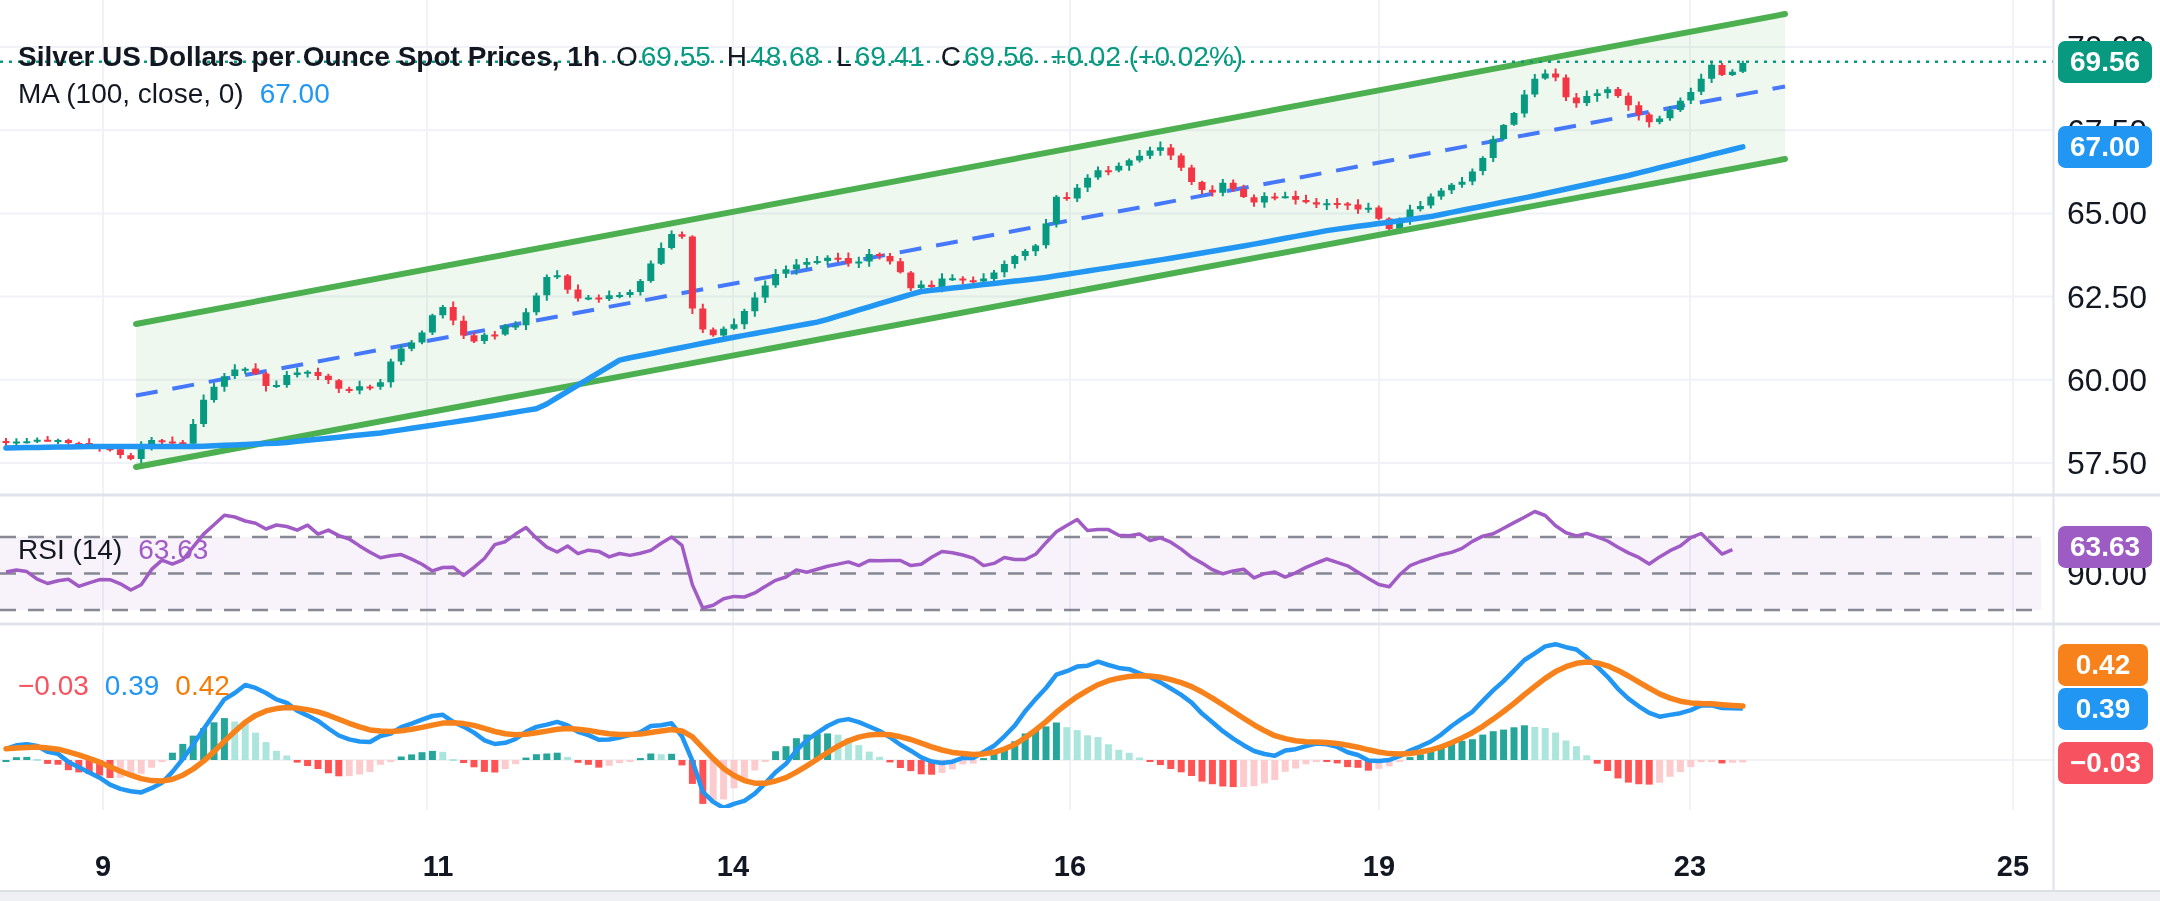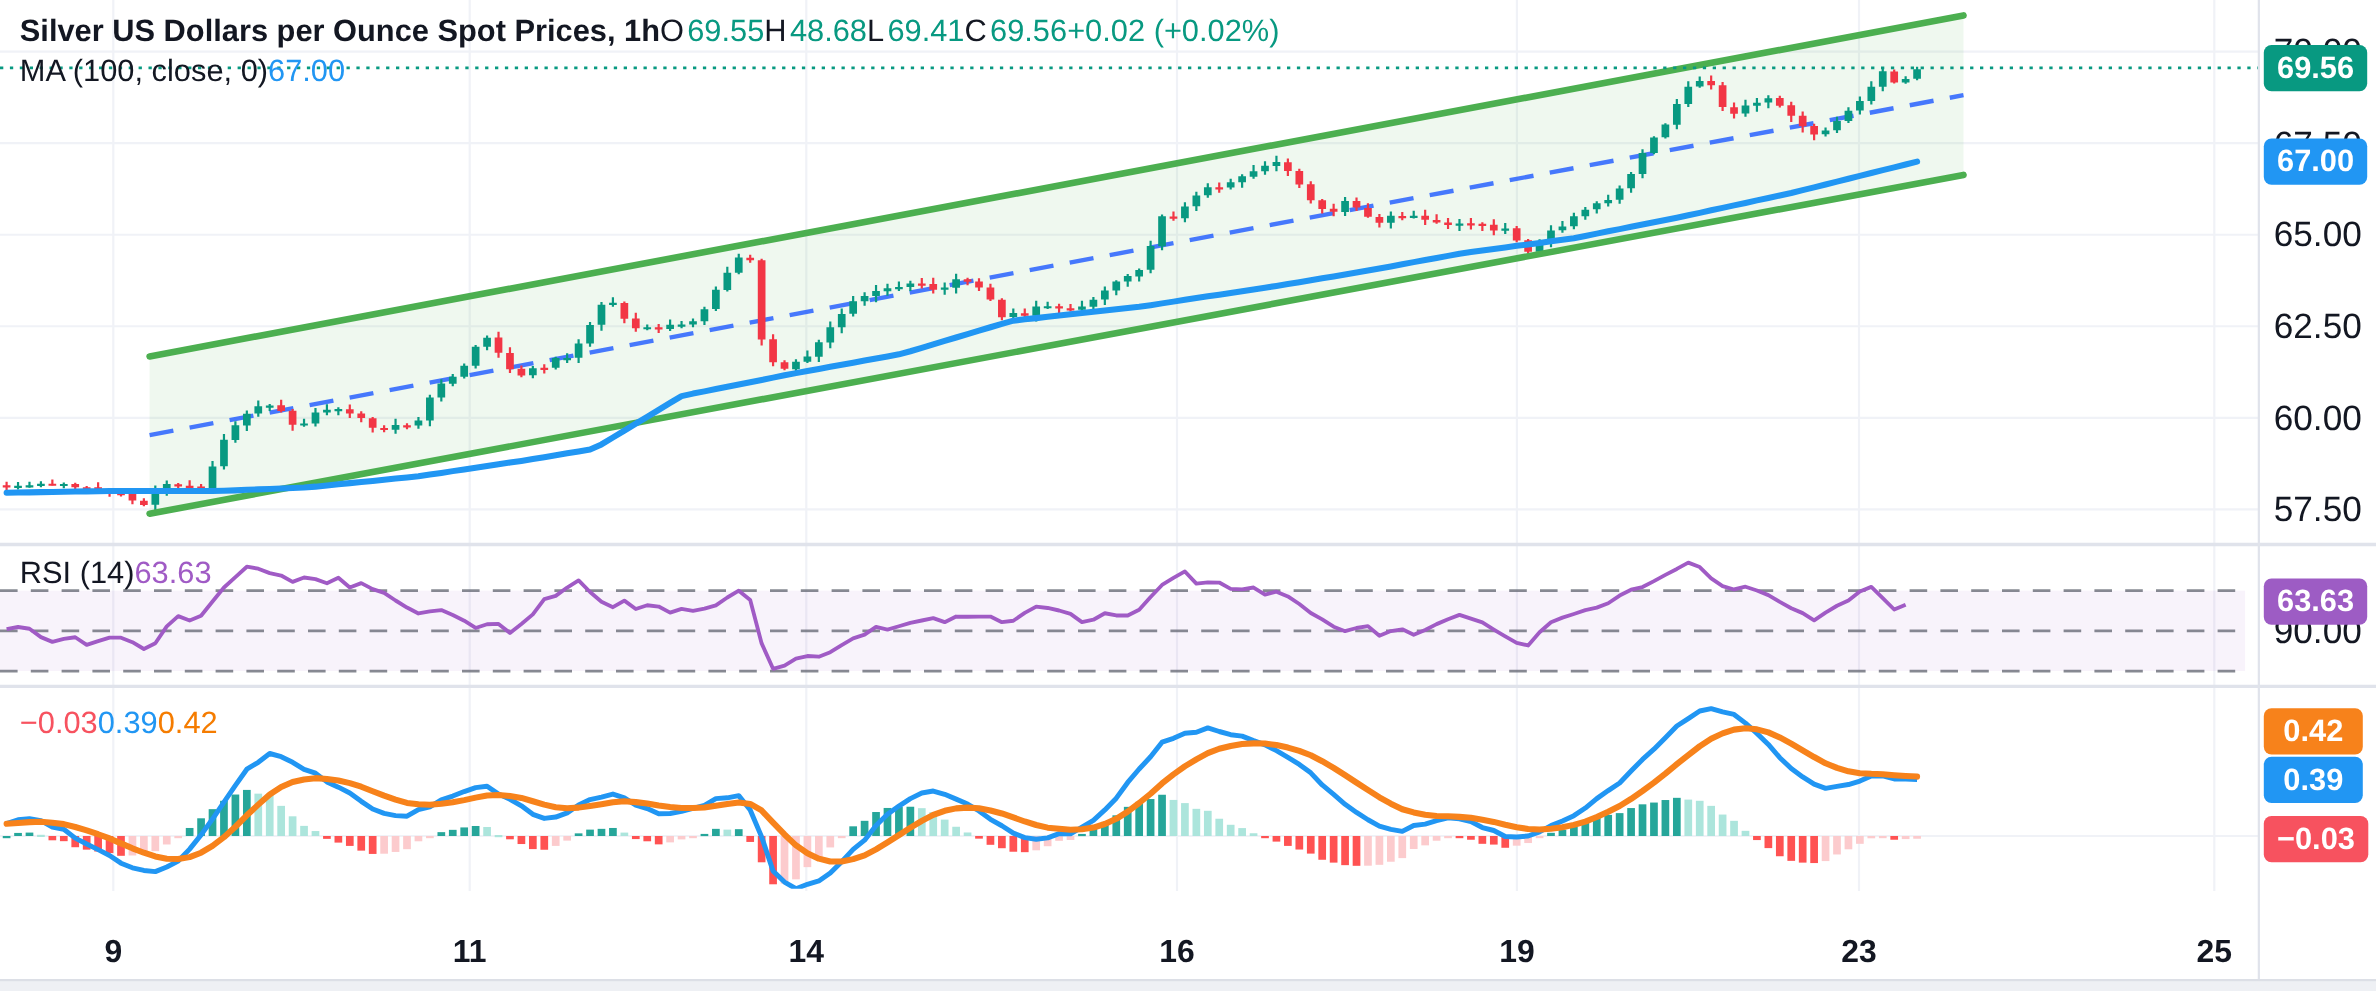--- a/index.html
+++ b/index.html
@@ -1,23 +1,23 @@
 <!DOCTYPE html>
 <html><head>
 <meta charset="utf-8">
 <style>
   html,body{margin:0;padding:0;background:#fff;}
   #app{position:relative;width:2160px;height:901px;background:#ffffff;
        font-family:"Liberation Sans",sans-serif;overflow:hidden;}
   #chart-svg{position:absolute;left:0;top:0;z-index:1;}
-  .legend{position:absolute;left:18px;display:flex;align-items:baseline;gap:0;
+  .legend{position:absolute;left:18px;display:flex;align-items:baseline;gap:16px;
           font-size:28px;color:#131722;white-space:nowrap;z-index:5;}
   .legend .title{font-weight:700;}
   .pair{display:flex;gap:3px;align-items:baseline;}
-  .v{font-weight:400;}
+  .v{font-weight:400;margin-top:29px;}
   .green{color:#089981}.blue{color:#2196F3}.purple{color:#A05BC5}
   .red{color:#F7525F}.orange{color:#F57C00}
   .plabel{position:absolute;left:2067px;transform:translateY(-50%);
           font-size:32px;color:#131722;z-index:2;}
   .tlabel{position:absolute;top:866px;transform:translate(-50%,-50%);
           font-size:29px;font-weight:700;color:#131722;z-index:2;}
   .badge{position:absolute;left:2058px;transform:translateY(-50%);min-width:66px;
          padding:5px 12px;border-radius:7px;text-align:center;font-size:28px;
          font-weight:700;color:#fff;z-index:6;line-height:1.15;}
   .bottom-strip{position:absolute;left:0;top:890px;width:2160px;height:11px;
@@ -288,21 +288,21 @@
 
   <div class="plabel" style="top:47px">70.00</div>
   <div class="plabel" style="top:131px">67.50</div>
   <div class="plabel" style="top:213px">65.00</div>
   <div class="plabel" style="top:297px">62.50</div>
   <div class="plabel" style="top:380px">60.00</div>
   <div class="plabel" style="top:463px">57.50</div>
   <div class="plabel" style="top:574px">90.00</div>
 
   <div class="tlabel" style="left:103px">9</div>
-  <div class="tlabel" style="left:427px">11</div>
+  <div class="tlabel" style="left:438px">11</div>
   <div class="tlabel" style="left:733px">14</div>
   <div class="tlabel" style="left:1070px">16</div>
   <div class="tlabel" style="left:1379px">19</div>
   <div class="tlabel" style="left:1690px">23</div>
   <div class="tlabel" style="left:2013px">25</div>
 
   <div class="badge" style="top: 62px; background: rgb(8, 153, 129);">69.56</div>
   <div class="badge" style="top: 147px; background: rgb(33, 150, 243);">67.00</div>
   <div class="badge" style="top: 547px; background: rgb(157, 92, 196);">63.63</div>
   <div class="badge" style="top: 665px; background: rgb(247, 130, 27);">0.42</div>

